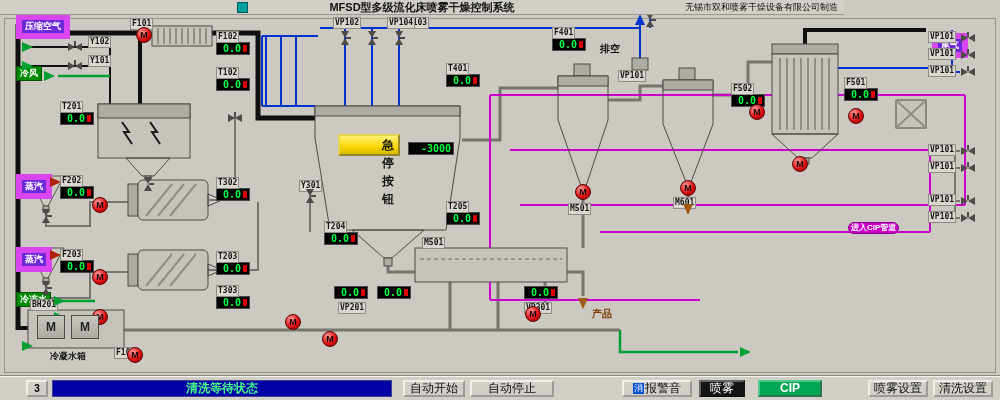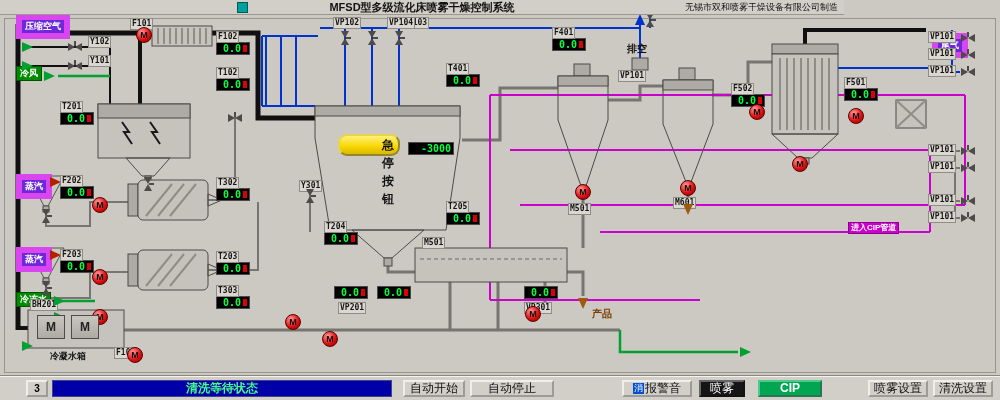--- a/index.html
+++ b/index.html
@@ -43,21 +43,21 @@
   .motor{position:absolute;width:16px;height:16px;border-radius:50%;background:radial-gradient(circle at 35% 30%,#ff9d9d,#e01010 55%,#8a0000);border:1px solid #5a0000;color:#1a0000;font:bold 9px/15px "Liberation Sans",sans-serif;text-align:center;z-index:13;box-sizing:border-box;cursor:pointer;}
   .mixer{position:absolute;width:28px;height:24px;background:linear-gradient(#c9c6bf,#aeaba4);border:1px solid #4d4b47;color:#222;font:bold 12px/23px "Liberation Sans",sans-serif;text-align:center;z-index:13;box-sizing:border-box;cursor:pointer;}
   .valve{position:absolute;width:16px;height:12px;z-index:13;line-height:0;cursor:pointer;}
   .valve.vert{transform:rotate(90deg);}
   .arr{position:absolute;width:0;height:0;z-index:12;}
   .arr.r{border-top:5px solid transparent;border-bottom:5px solid transparent;border-left:11px solid currentColor;}
   .arr.d{border-left:5px solid transparent;border-right:5px solid transparent;border-top:11px solid currentColor;}
   .arr.u{border-left:5px solid transparent;border-right:5px solid transparent;border-bottom:11px solid currentColor;}
   .arr.cg{color:#00a033}.arr.cr{color:#b22000}.arr.cb{color:#a05a10}.arr.cbl{color:#0033cc}
 
-  .estop{position:absolute;left:338px;top:134px;width:62px;height:22px;z-index:31;background:linear-gradient(#fff176,#f7d600 60%,#d9b800);border:2px outset #e8d44c;border-radius:9px;color:#111;font:bold 12px/18px "Liberation Sans",sans-serif;text-align:center;box-sizing:border-box;cursor:pointer;padding-left:38px;}
+  .estop{position:absolute;left:338px;top:134px;width:62px;height:22px;z-index:31;background:linear-gradient(#fff176,#f7d600 60%,#d9b800);border:2px outset #e8d44c;border-radius:0;color:#111;font:bold 12px/18px "Liberation Sans",sans-serif;text-align:center;box-sizing:border-box;cursor:pointer;padding-left:38px;}
 
   
   .wm{position:absolute;left:64px;top:76px;z-index:60;pointer-events:none;white-space:nowrap;font:bold 30px/36px "Liberation Sans",sans-serif;letter-spacing:1px;}
   .wm .p1{color:#f00e0e;text-shadow:1px 1px 0 #2233cc,-1px -1px 0 #2233cc;}
   .wm .p2{color:#f00e0e;margin-left:4px;text-shadow:-2px 0 0 #2233cc,2px 0 0 #2233cc,0 -2px 0 #2233cc,0 2px 0 #2233cc,-1px -1px 0 #2233cc,1px 1px 0 #2233cc,2px 2px 2px #2233cc;}
 
   
   .bottombar{position:absolute;left:0;top:376px;width:1000px;height:24px;background:#d2cfc8;border-top:1px solid #f5f3ee;box-shadow:0 -1px 0 #8a877f;z-index:20;}
   .indicator{position:absolute;left:26px;top:3px;width:22px;height:17px;background:#d2cfc8;border:2px outset #f0eee8;font:bold 10px/13px "Liberation Sans",sans-serif;text-align:center;box-sizing:border-box;cursor:pointer;}
   .statusbox{position:absolute;left:52px;top:3px;width:340px;height:17px;background:#0000a8;border:1px solid #44428a;color:#44ff88;font:bold 12px/15px "Liberation Sans",sans-serif;text-align:center;box-sizing:border-box;}
@@ -200,37 +200,37 @@
 
   <div class="overlay" id="overlay">
       <div class="lbl redbox" style="left: 16px; top: 14px;">压缩空气</div>
       <div class="lbl tag" style="left: 88px; top: 36px;">Y102</div>
       <div class="lbl tag" style="left: 88px; top: 55px;">Y101</div>
       <div class="lbl greenbox" style="left: 16px; top: 66px;">冷风</div>
       <div class="lbl tag" style="left: 130px; top: 18px;">F101</div>
       <div class="lbl tag" style="left: 333px; top: 17px;">VP102</div>
       <div class="lbl tag" style="left: 381px; top: 17px; margin-left: 20px;">VP103</div>
       <div class="lbl tag" style="left: 387px; top: 17px;">VP104</div>
-      <div class="lbl bold" style="left: 600px; top: 43px; margin-left: 27px;">排空</div>
+      <div class="lbl bold" style="left: 600px; top: 43px;">排空</div>
       <div class="lbl tag" style="left: 618px; top: 70px;">VP101</div>
       <div class="lbl redbox" style="left: 932px; top: 33px;">尾气</div>
       <div class="lbl redbox" style="left: 16px; top: 174px;">蒸汽</div>
       <div class="lbl tag" style="left: 299px; top: 180px;">Y301</div>
       <div class="lbl redbox" style="left: 16px; top: 247px;">蒸汽</div>
       <div class="lbl greenbox" style="left: 16px; top: 292px;">冷冻水</div>
       <div class="lbl tag" style="left: 568px; top: 203px;">M501</div>
       <div class="lbl tag" style="left: 673px; top: 197px;">M601</div>
       <div class="lbl tag" style="left: 422px; top: 237px;">M501</div>
       <div class="lbl tag" style="left: 30px; top: 299px;">BH201</div>
       <div class="lbl plain9" style="left: 50px; top: 351px;">冷凝水箱</div>
       <div class="lbl tag" style="left: 114px; top: 347px;">F101</div>
       <div class="lbl brown" style="left: 592px; top: 308px;">产品</div>
       <div class="lbl tag" style="left: 338px; top: 302px;">VP201</div>
       <div class="lbl tag" style="left: 524px; top: 302px;">VP301</div>
-      <div class="lbl magenta" style="left: 848px; top: 222px;">进入CIP管道</div>
+      <div class="lbl magenta" style="left: 848px; top: 222px; border-radius: 6px;">进入CIP管道</div>
       <div class="lbl tag" style="left: 928px; top: 31px;">VP101</div>
       <div class="lbl tag" style="left: 928px; top: 48px;">VP101</div>
       <div class="lbl tag" style="left: 928px; top: 65px;">VP101</div>
       <div class="lbl tag" style="left: 928px; top: 144px;">VP101</div>
       <div class="lbl tag" style="left: 928px; top: 161px;">VP101</div>
       <div class="lbl tag" style="left: 928px; top: 194px;">VP101</div>
       <div class="lbl tag" style="left: 928px; top: 211px;">VP101</div>
       <div class="dlabel" style="left: 216px; top: 31px;">F102</div>
       <div class="disp" style="left: 216px; top: 42px; width: 34px;">
         <span class="val">0.0</span>

